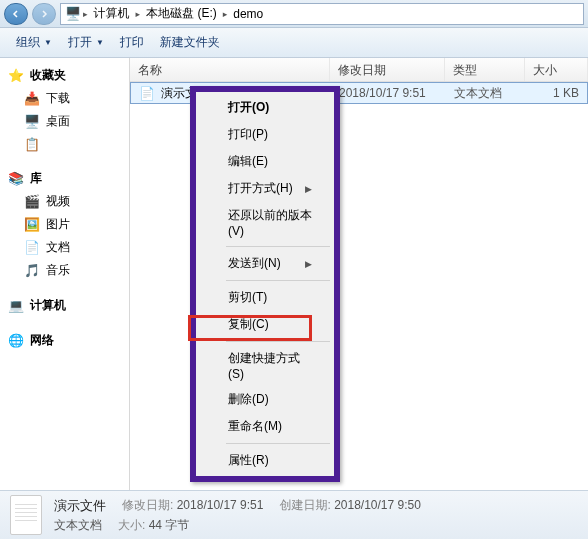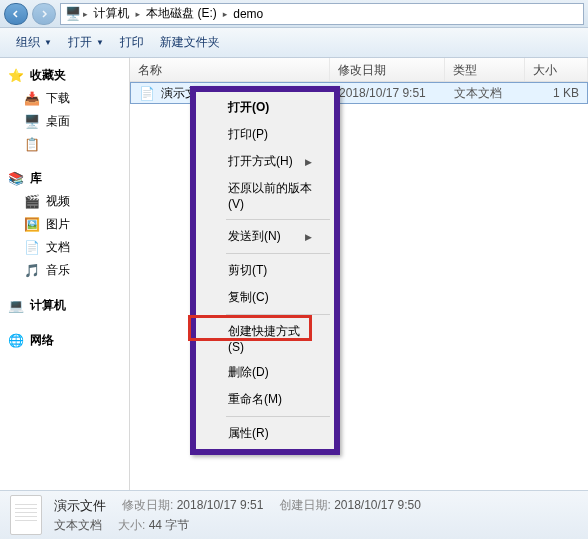--- a/index.html
+++ b/index.html
@@ -161,20 +161,21 @@
       <div class="cell date">2018/10/17 9:51</div>
       <div class="cell type">文本文档</div>
       <div class="cell size">1 KB</div>
     </div>
   </div>
 </div>
 
 <div class="ctx-menu">
   <div class="ctx-item bold">打开(O)</div>
   <div class="ctx-item">打印(P)</div>
+  <div class="ctx-item">编辑(E)</div>
   <div class="ctx-item">
     <span>打开方式(H)</span>
     <span class="ctx-arrow">▶</span>
   </div>
   <div class="ctx-item">还原以前的版本(V)</div>
   <div class="ctx-sep"></div>
   <div class="ctx-item">
     <span>发送到(N)</span>
     <span class="ctx-arrow">▶</span>
   </div>

